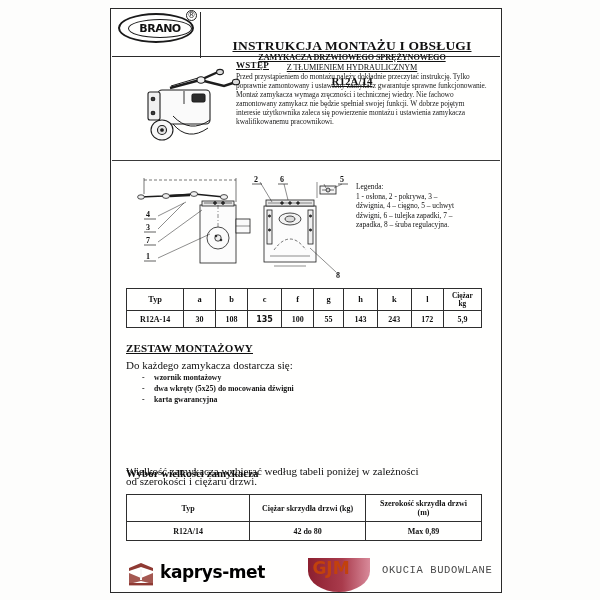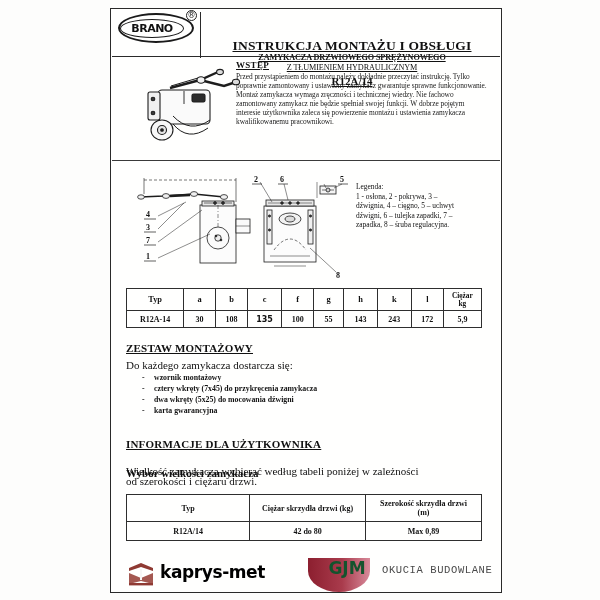--- a/index.html
+++ b/index.html
@@ -26,21 +26,21 @@
   .sheet:after{
     content:"";position:absolute;left:-1.5px;bottom:-1px;width:392px;
     border-bottom:1.5px solid #2a2a2a;
   }
 
   
   .hdr{position:absolute;left:112px;top:10px;width:388px;height:48px;}
   .brano{
     position:absolute;left:6px;top:3px;width:72px;height:26px;
     border:2px solid #1a1a1a;border-radius:50%/50%;
-    display:flex;align-items:center;justify-content:flex-start;
+    display:flex;align-items:center;justify-content:flex-end;
   }
   .brano .inner{
     width:62px;height:17px;border:1.5px solid #1a1a1a;border-radius:50%/50%;
     display:flex;align-items:center;justify-content:center;
     font-family:"DejaVu Sans", sans-serif;
     font-weight:bold;font-size:11px;letter-spacing:-0.5px;color:#111;
   }
   .reg{position:absolute;left:74px;top:0px;font-size:8px;
        border:1px solid #222;border-radius:50%;width:9px;height:9px;
        line-height:9px;text-align:center;font-family:"DejaVu Sans",sans-serif;}
@@ -93,21 +93,21 @@
   .tbl2 td{height:14px;}
 
   
   .foot{position:absolute;left:112px;top:556px;width:388px;height:44px;}
   .kap-icon{position:absolute;left:14px;top:4px;width:30px;height:28px;}
   .kap-text{position:absolute;left:48px;top:6px;font-family:"DejaVu Sans",sans-serif;
             font-weight:bold;font-size:17px;color:#000000;letter-spacing:-0.4px;}
   .gjm{position:absolute;left:196px;top:2px;width:62px;height:34px;}
   .gjm-text{position:absolute;left:0;top:1px;width:46px;text-align:center;
             font-family:"DejaVu Sans",sans-serif;font-weight:bold;font-size:17px;
-            color:#14532d;letter-spacing:0px;z-index:2;line-height:18px;padding-left:16px;}
+            color:#c2410c;letter-spacing:0px;z-index:2;line-height:18px;}
   .okucia{position:absolute;left:270px;top:8px;font-family:Liberation Mono, monospace;
           font-size:10.5px;color:#4a4a4a;letter-spacing:0.6px;}
 </style>
 </head>
 <body>
 
 <div class="page">
   <div class="sheet"></div>
 
   <div class="hdr">
@@ -287,27 +287,25 @@
       <td>5,9</td>
     </tr>
   </tbody>
     </table>
 
   <div class="sec-h" style="left:126px;top:342px">ZESTAW MONTAŻOWY</div>
   <div class="body-t" style="left:126px;top:360px">Do każdego zamykacza dostarcza się:</div>
   <div style="position:absolute;left:126px;top:372px;width:300px">
     <ul class="kit">
       <li>wzornik montażowy</li>
-      <li>cztery wkręty (7x45) do przykręcenia zamykacza</li>
       <li>dwa wkręty (5x25) do mocowania dźwigni</li>
       <li>karta gwarancyjna</li>
     </ul>
   </div>
 
-  <div class="sec-h" style="left:126px;top:438px">INFORMACJE DLA UŻYTKOWNIKA</div>
   <div class="body-t" style="left:126px;top:468px;font-weight:bold">Wybór wielkości zamykacza</div>
   <div class="body-t" style="left:126px;top:466px;width:300px">Wielkość zamykacza wybierać według tabeli poniżej w zależności od szerokości i ciężaru drzwi.</div>
 
   <table class="tbl2">
     <tbody>
         <tr>
       <th style="width:124px">Typ</th>
       <th style="width:116px">Ciężar skrzydła drzwi (kg)</th>
       <th style="width:116px">
         <div>Szerokość skrzydła drzwi</div>

